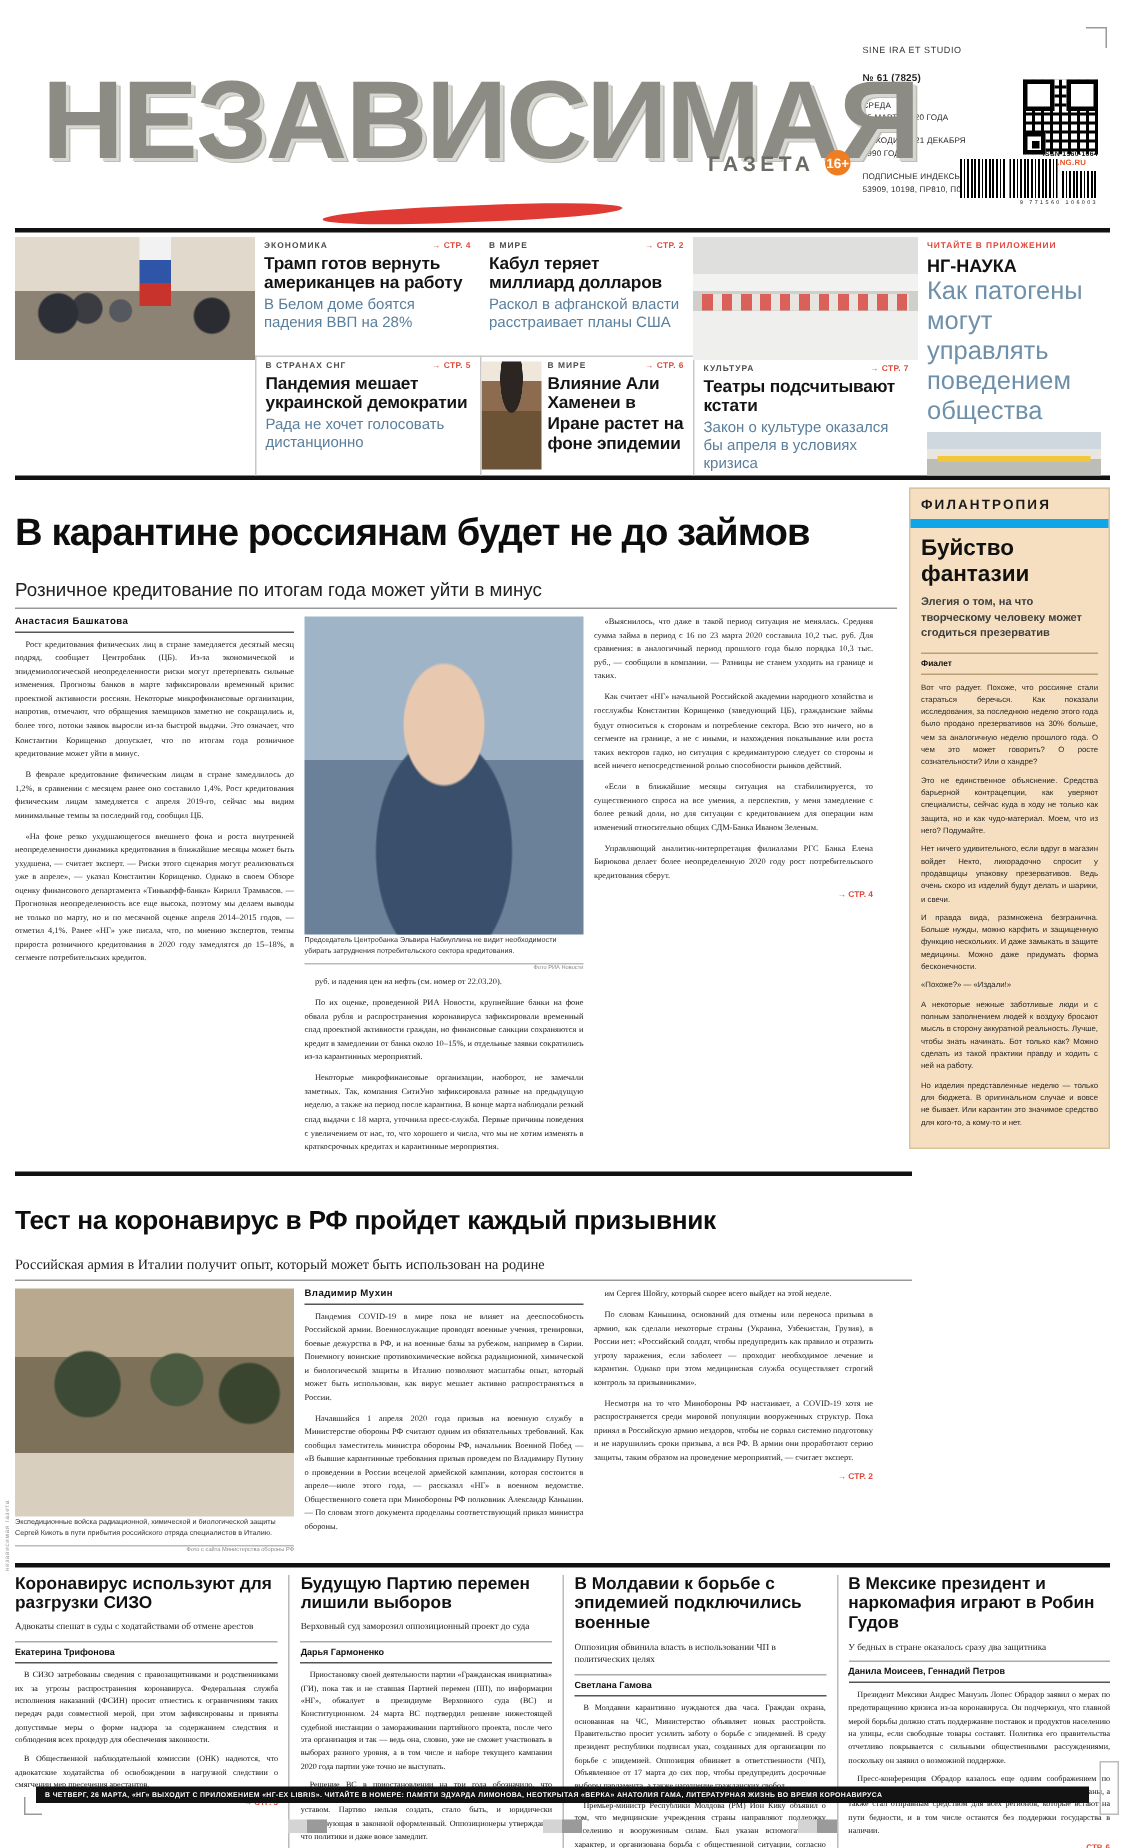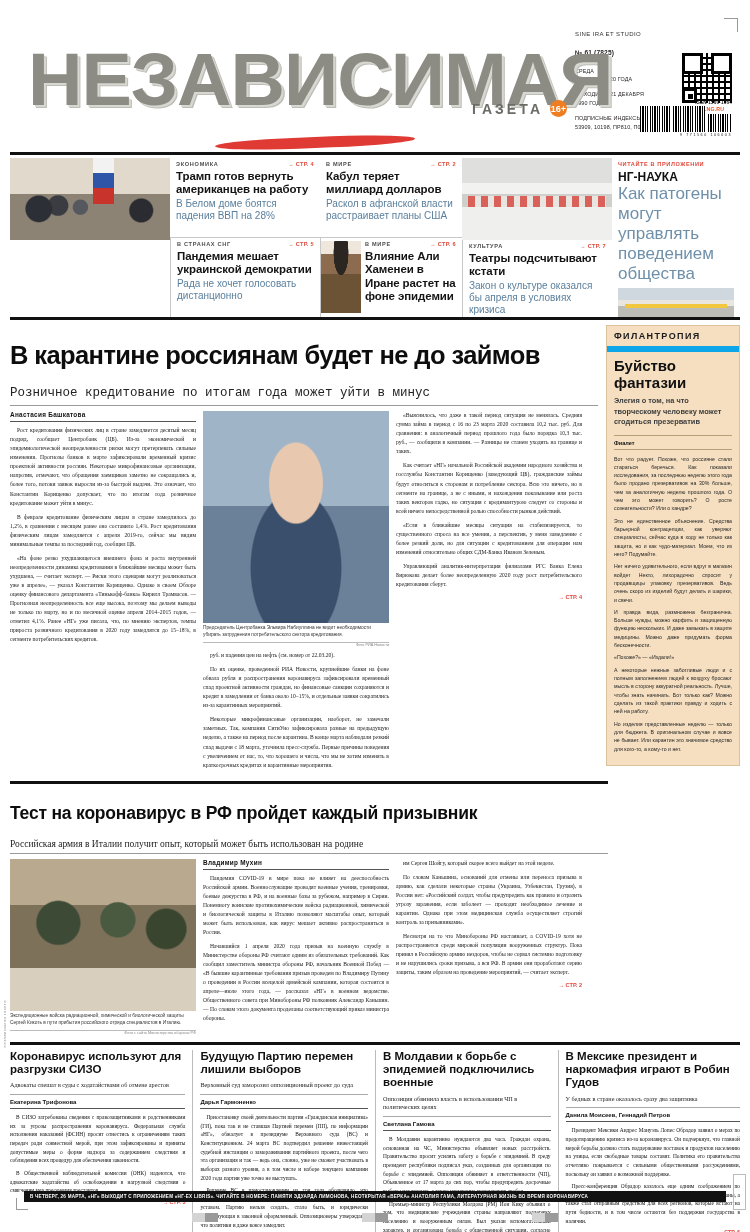--- a/index.html
+++ b/index.html
@@ -175,21 +175,21 @@
   .bn-app-sub { font-size: 17px; line-height: 1.18; color: #6f90aa; }
 
   
   .lead-wrap { display: flex; margin-top: 5px; }
   .lead-main { width: 596px; padding-right: 8px; }
   .lead-title {
     font-size: 25.5px; font-weight: bold; line-height: 1.06;
     letter-spacing: -.6px; color: #0d0d0d;
   }
   .lead-sub {
-    font-family: Liberation Mono, monospace;
+    font-family: Liberation Sans, sans-serif;
     font-size: 12.5px; color: #222; margin-top: 5px; padding-bottom: 5px;
     border-bottom: 1px solid #999;
   }
   .lead-cols { display: flex; margin-top: 5px; gap: 7px; }
   .lc { width: 186px; }
   .byline {
     font-size: 6.4px; font-weight: bold; letter-spacing: .3px;
     padding-bottom: 3px; border-bottom: 1px solid #555; margin-bottom: 4px;
   }
   .body-text {

